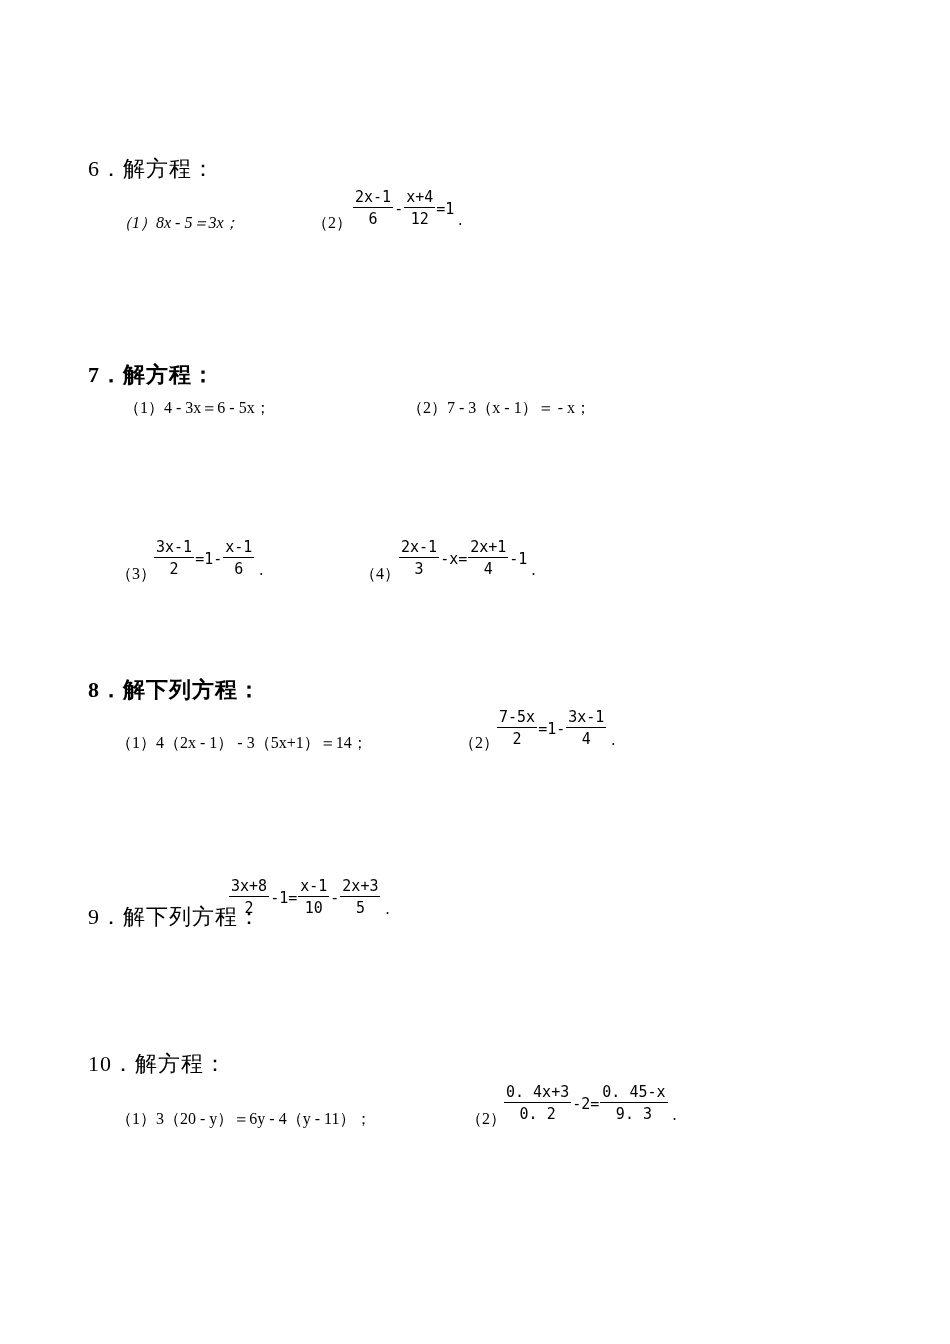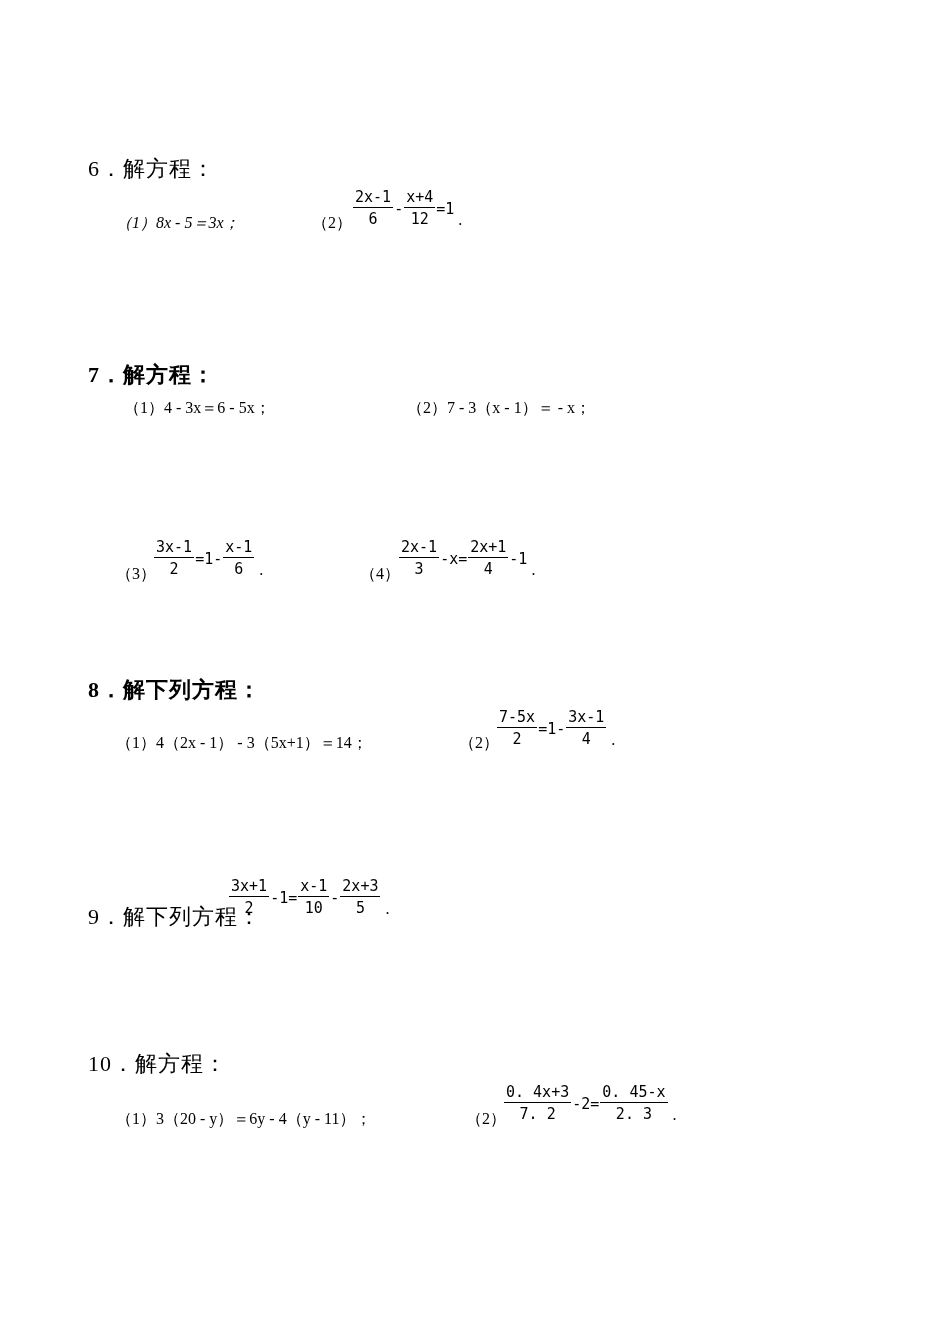--- a/index.html
+++ b/index.html
@@ -95,21 +95,21 @@
       <span class="den">4</span>
     </span>
   <span class="period">.</span>
 </div>
 
 <div class="abs heading" style="left:88px; top:902px;">
   <span>9．</span><span>解下列方程：</span>
 </div>
 <div class="abs frac-expr" style="left:228px; top:877px;">
   <span class="frac">
-      <span class="num">3x+1</span>
+      <span class="num">3x+8</span>
       <span class="den">2</span>
     </span>
   <span class="op">-1=</span>
   <span class="frac">
       <span class="num">x-1</span>
       <span class="den">10</span>
     </span>
   <span class="op">-</span>
   <span class="frac">
       <span class="num">2x+3</span>
@@ -121,21 +121,21 @@
 <div class="abs heading" style="left:88px; top:1049px;">
   <span>10．</span><span>解方程：</span>
 </div>
 <div class="abs line" style="left:116px; top:1109px;">
   <span>（1）</span><span>3（20 - y）＝6y - 4（y - 11）；</span>
 </div>
 <div class="abs line" style="left:466px; top:1109px;">（2）</div>
 <div class="abs frac-expr" style="left:503px; top:1083px;text-align:right;">
   <span class="frac">
       <span class="num">0. 4x+3</span>
-      <span class="den">7. 2</span>
+      <span class="den">0. 2</span>
     </span>
   <span class="op">-2=</span>
   <span class="frac">
       <span class="num">0. 45-x</span>
-      <span class="den">2. 3</span>
+      <span class="den">9. 3</span>
     </span>
   <span class="period">.</span>
 </div>
 
 </body></html>

